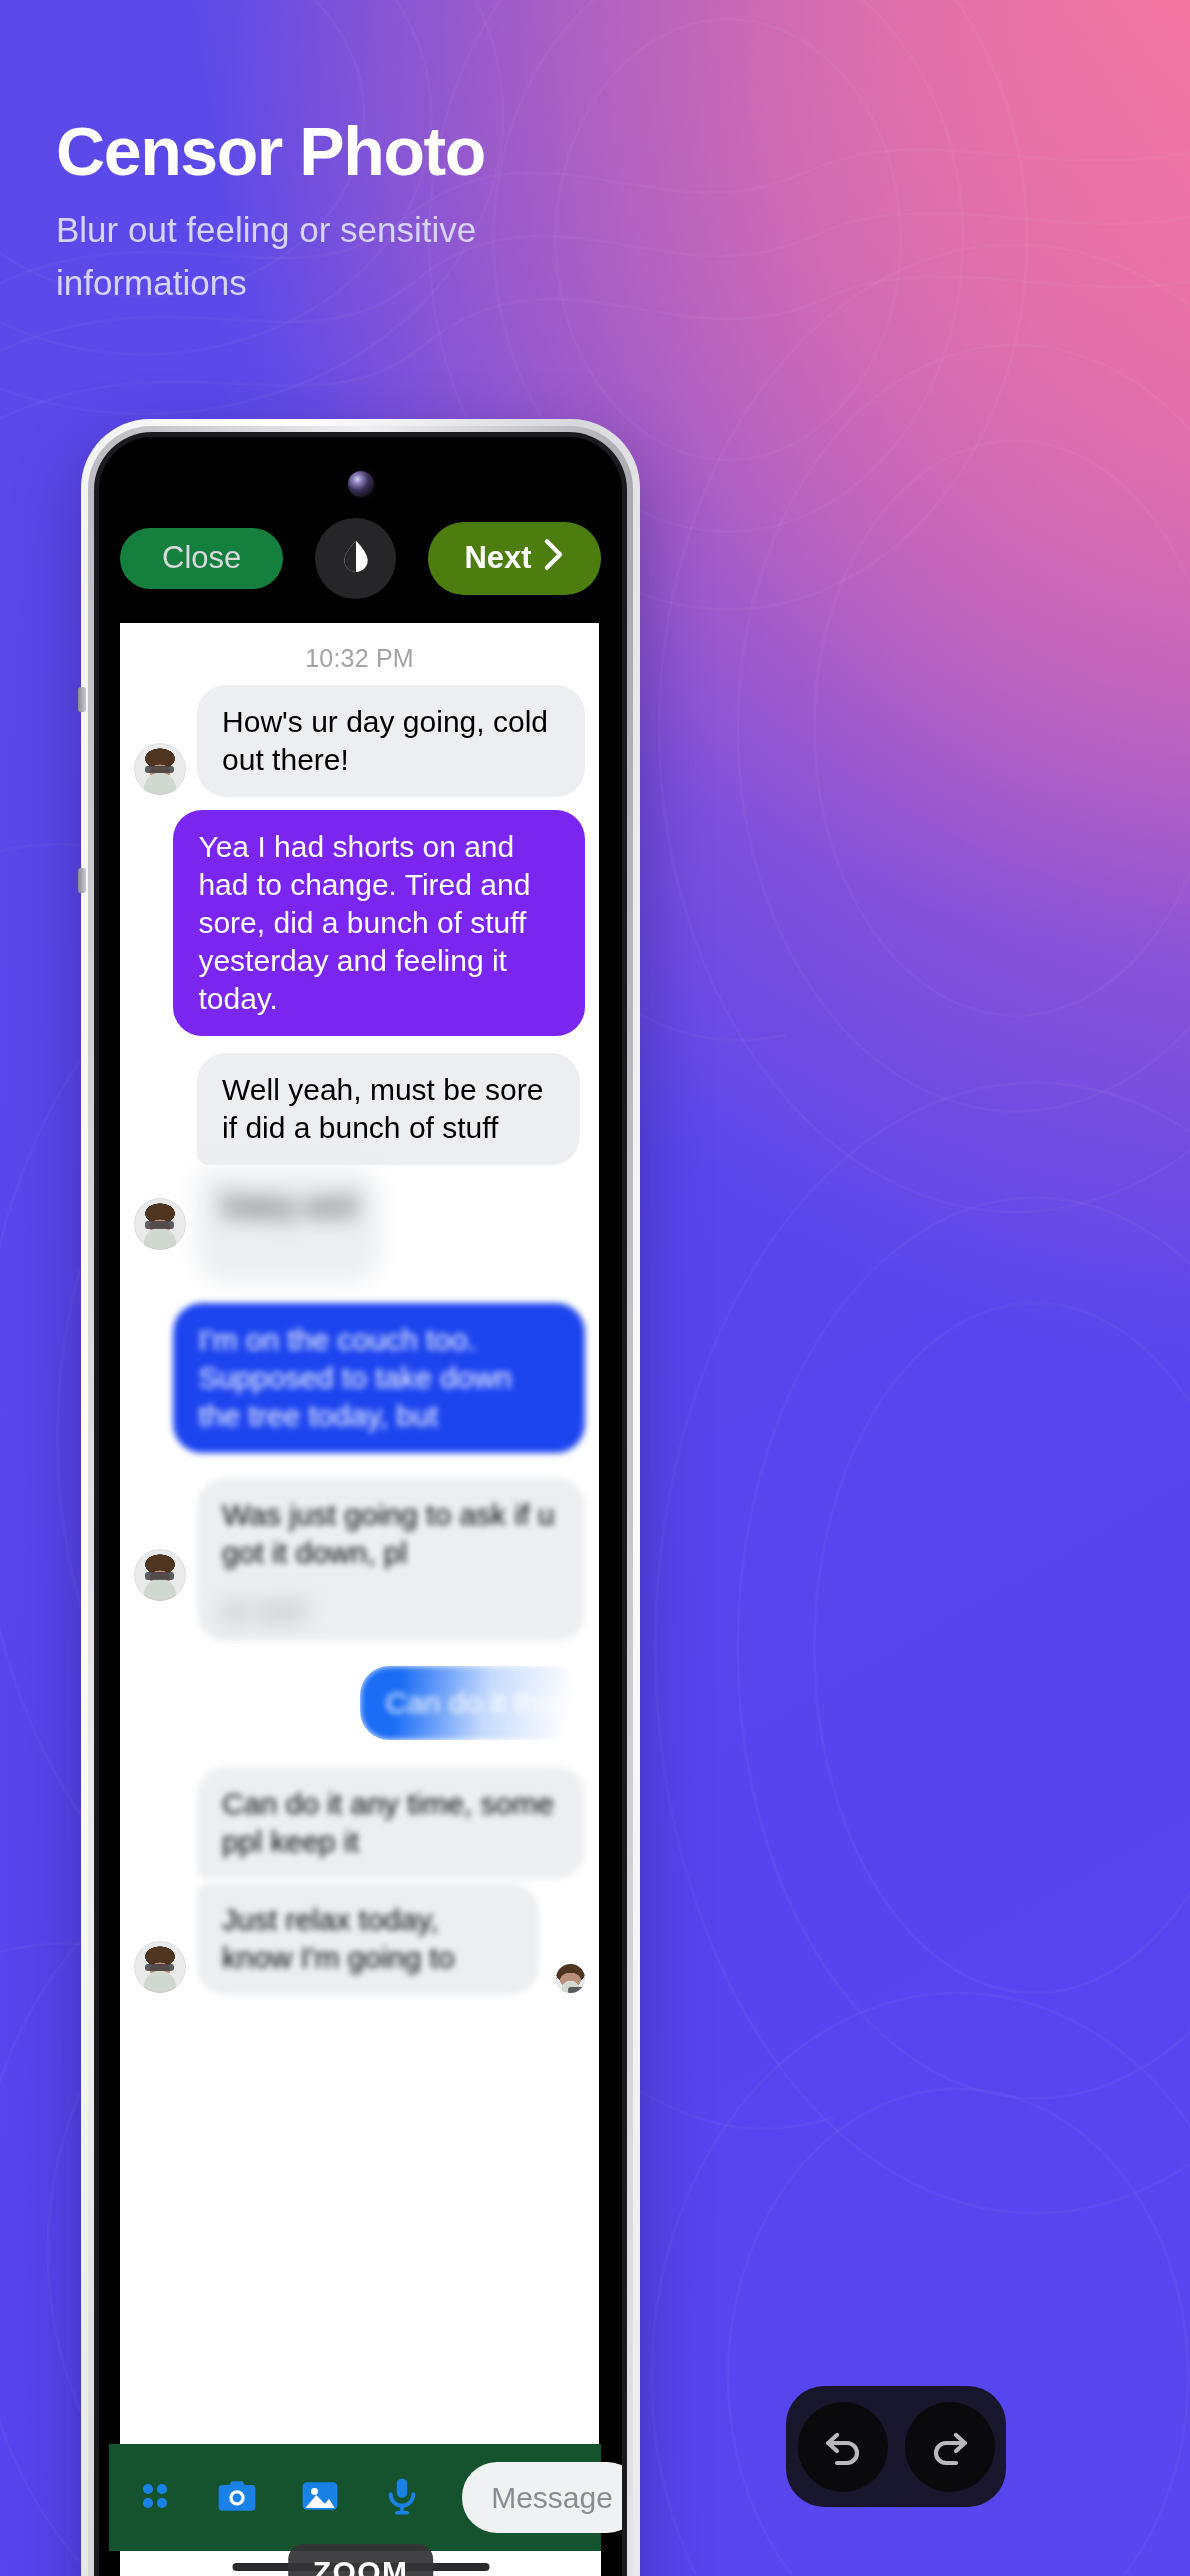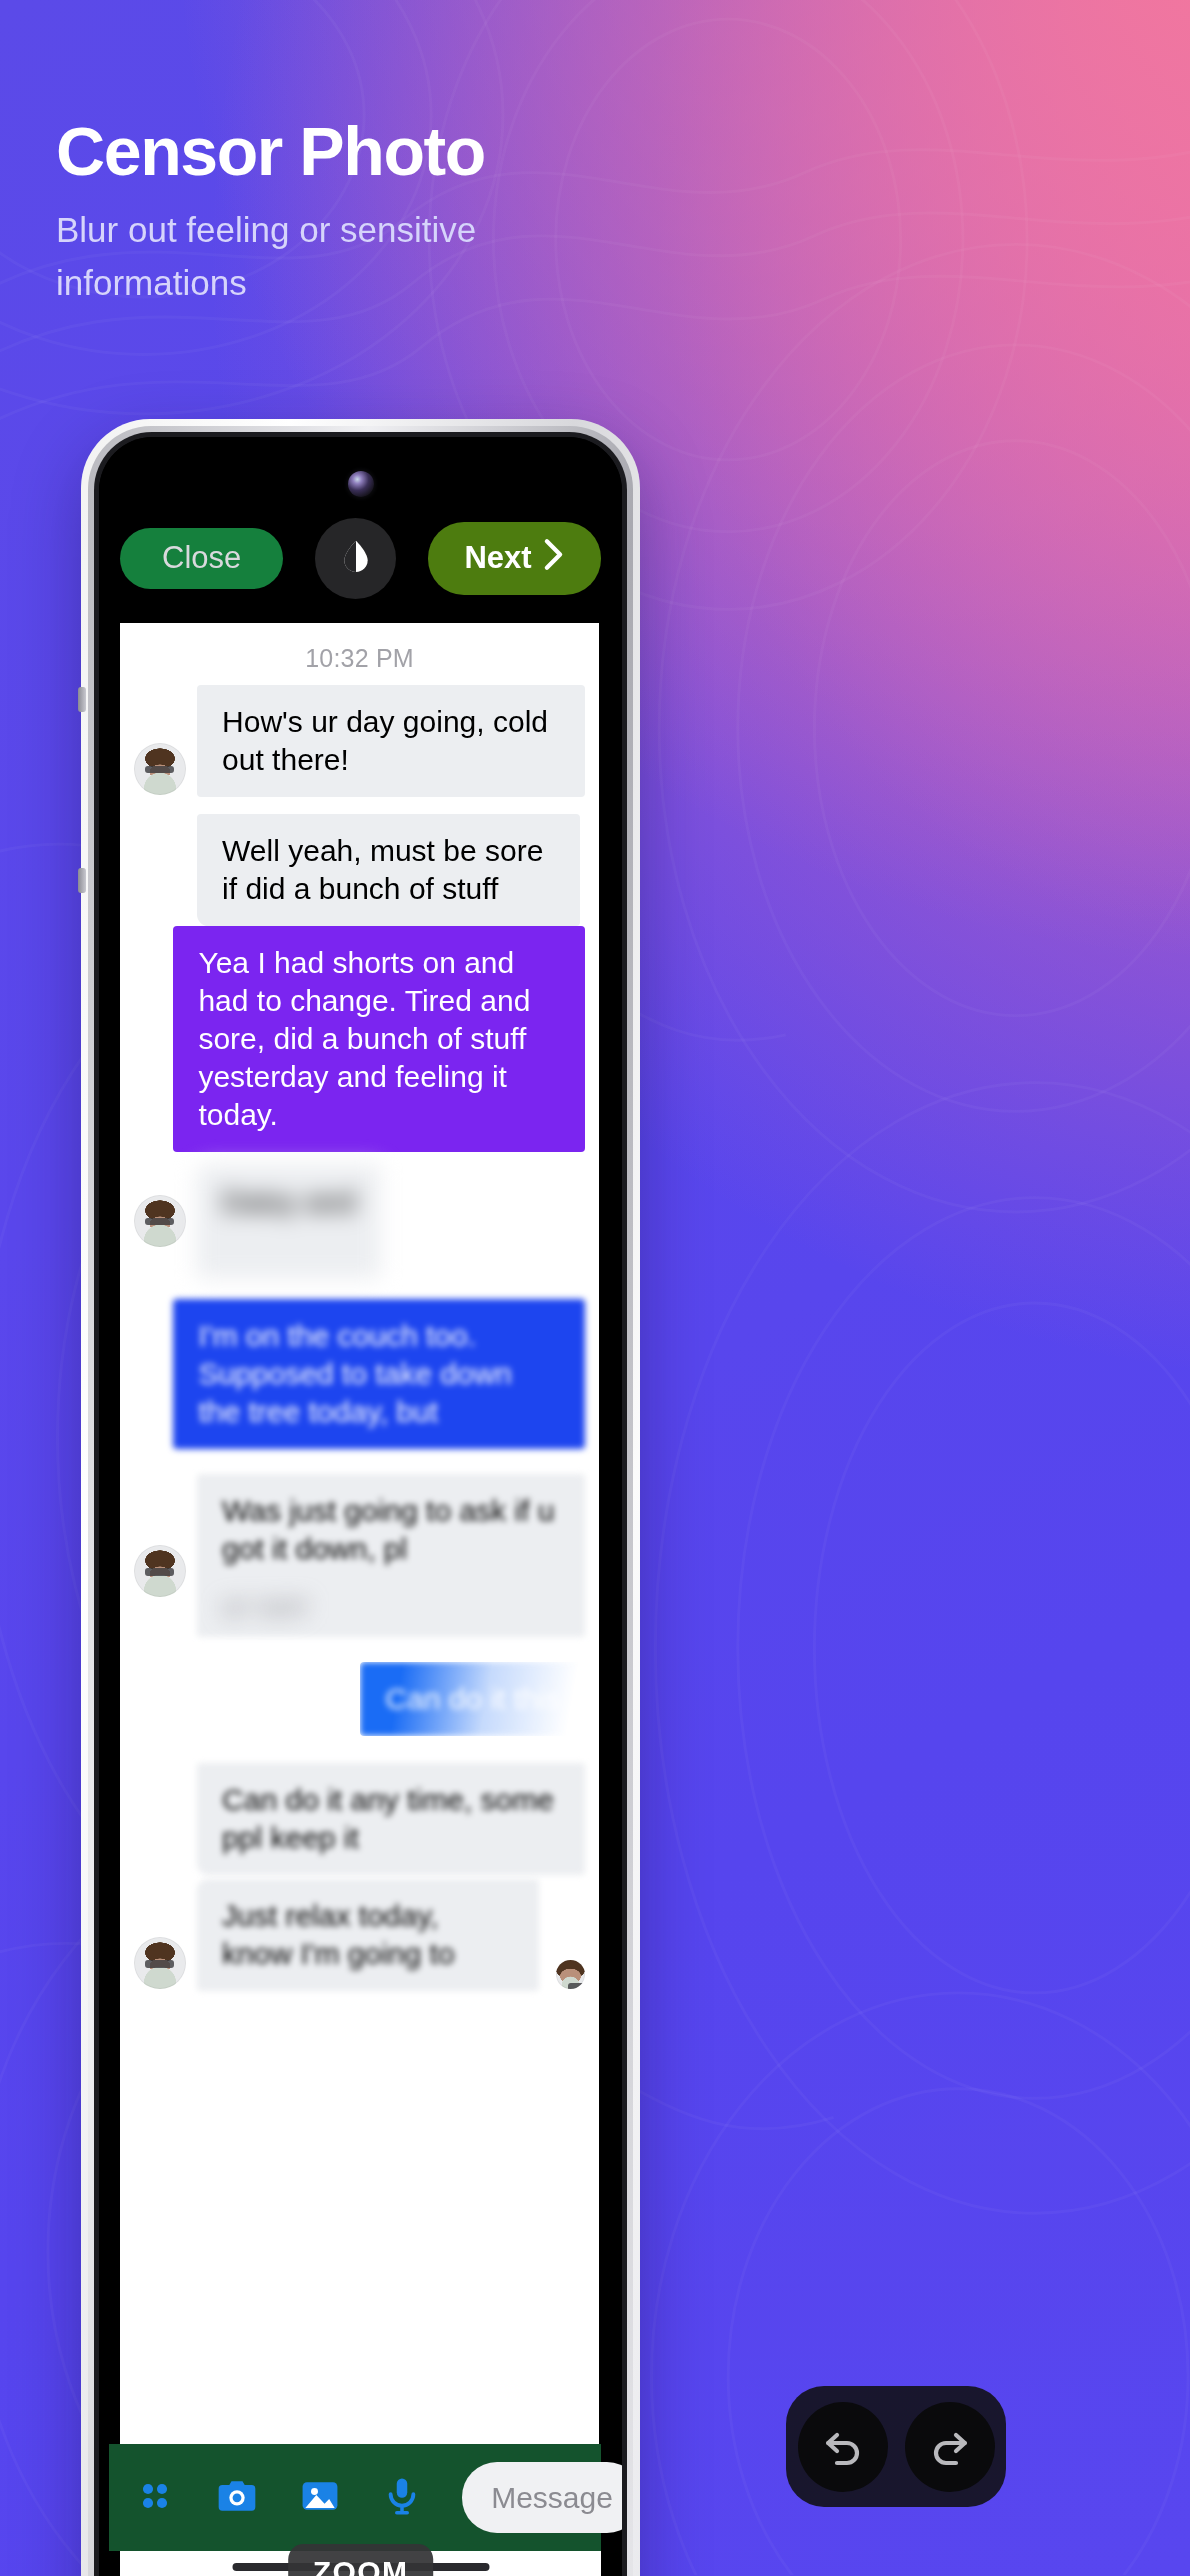--- a/index.html
+++ b/index.html
@@ -234,21 +234,21 @@
   }
   .avatar.spacer {
     background: none;
     box-shadow: none;
   }
   .avatar.spacer::after { display: none; }
 
   .bubble {
     max-width: 403px;
     padding: 18px 25px;
-    border-radius: 4px;
+    border-radius: 29px;
     font-size: 30px;
     line-height: 38px;
     word-wrap: break-word;
   }
   .bubble.in  { background: #eceef1; color: #000000; }
   .bubble.out { color: #ffffff; }
   .bubble.purple { background: #7b25f0; }
   .bubble.blue   { background: #1d45ef; }
   .bubble.blue2  { background: #1a6cf5; }
 
@@ -426,27 +426,27 @@
         <div class="chat-canvas">
           <div class="chat-inner">
 
             <div class="ts">10:32 PM</div>
 
             <div class="row">
               <div class="avatar"></div>
               <div class="bubble in">How's ur day going, cold out there!</div>
             </div>
 
+            <div class="row out">
+              <div class="bubble out purple" style="max-width:412px;">Yea I had shorts on and had to change. Tired and sore, did a bunch of stuff yesterday and feeling it today.</div>
+            </div>
+
             <div class="row" style="margin-top:17px;margin-bottom:0;">
               <div class="avatar spacer"></div>
               <div class="bubble in" style="max-width:383px;border-bottom-left-radius:11.5px;">Well yeah, must be sore if did a bunch of stuff</div>
-            </div>
-
-            <div class="row out">
-              <div class="bubble out purple" style="max-width:412px;">Yea I had shorts on and had to change. Tired and sore, did a bunch of stuff yesterday and feeling it today.</div>
             </div>
 
             <div class="row" style="margin-top:3.8px;align-items:center;">
               <div class="avatar"></div>
               <div class="bubble in blur-heavy" style="max-width:383px;min-height:113px;border-top-left-radius:11.5px;">Daisy and</div>
             </div>
 
             <div class="row out" style="margin-top:21px;">
               <div class="bubble out blue blur-lite" style="max-width:412px;">I'm on the couch too. Supposed to take down the tree today, but</div>
             </div>

